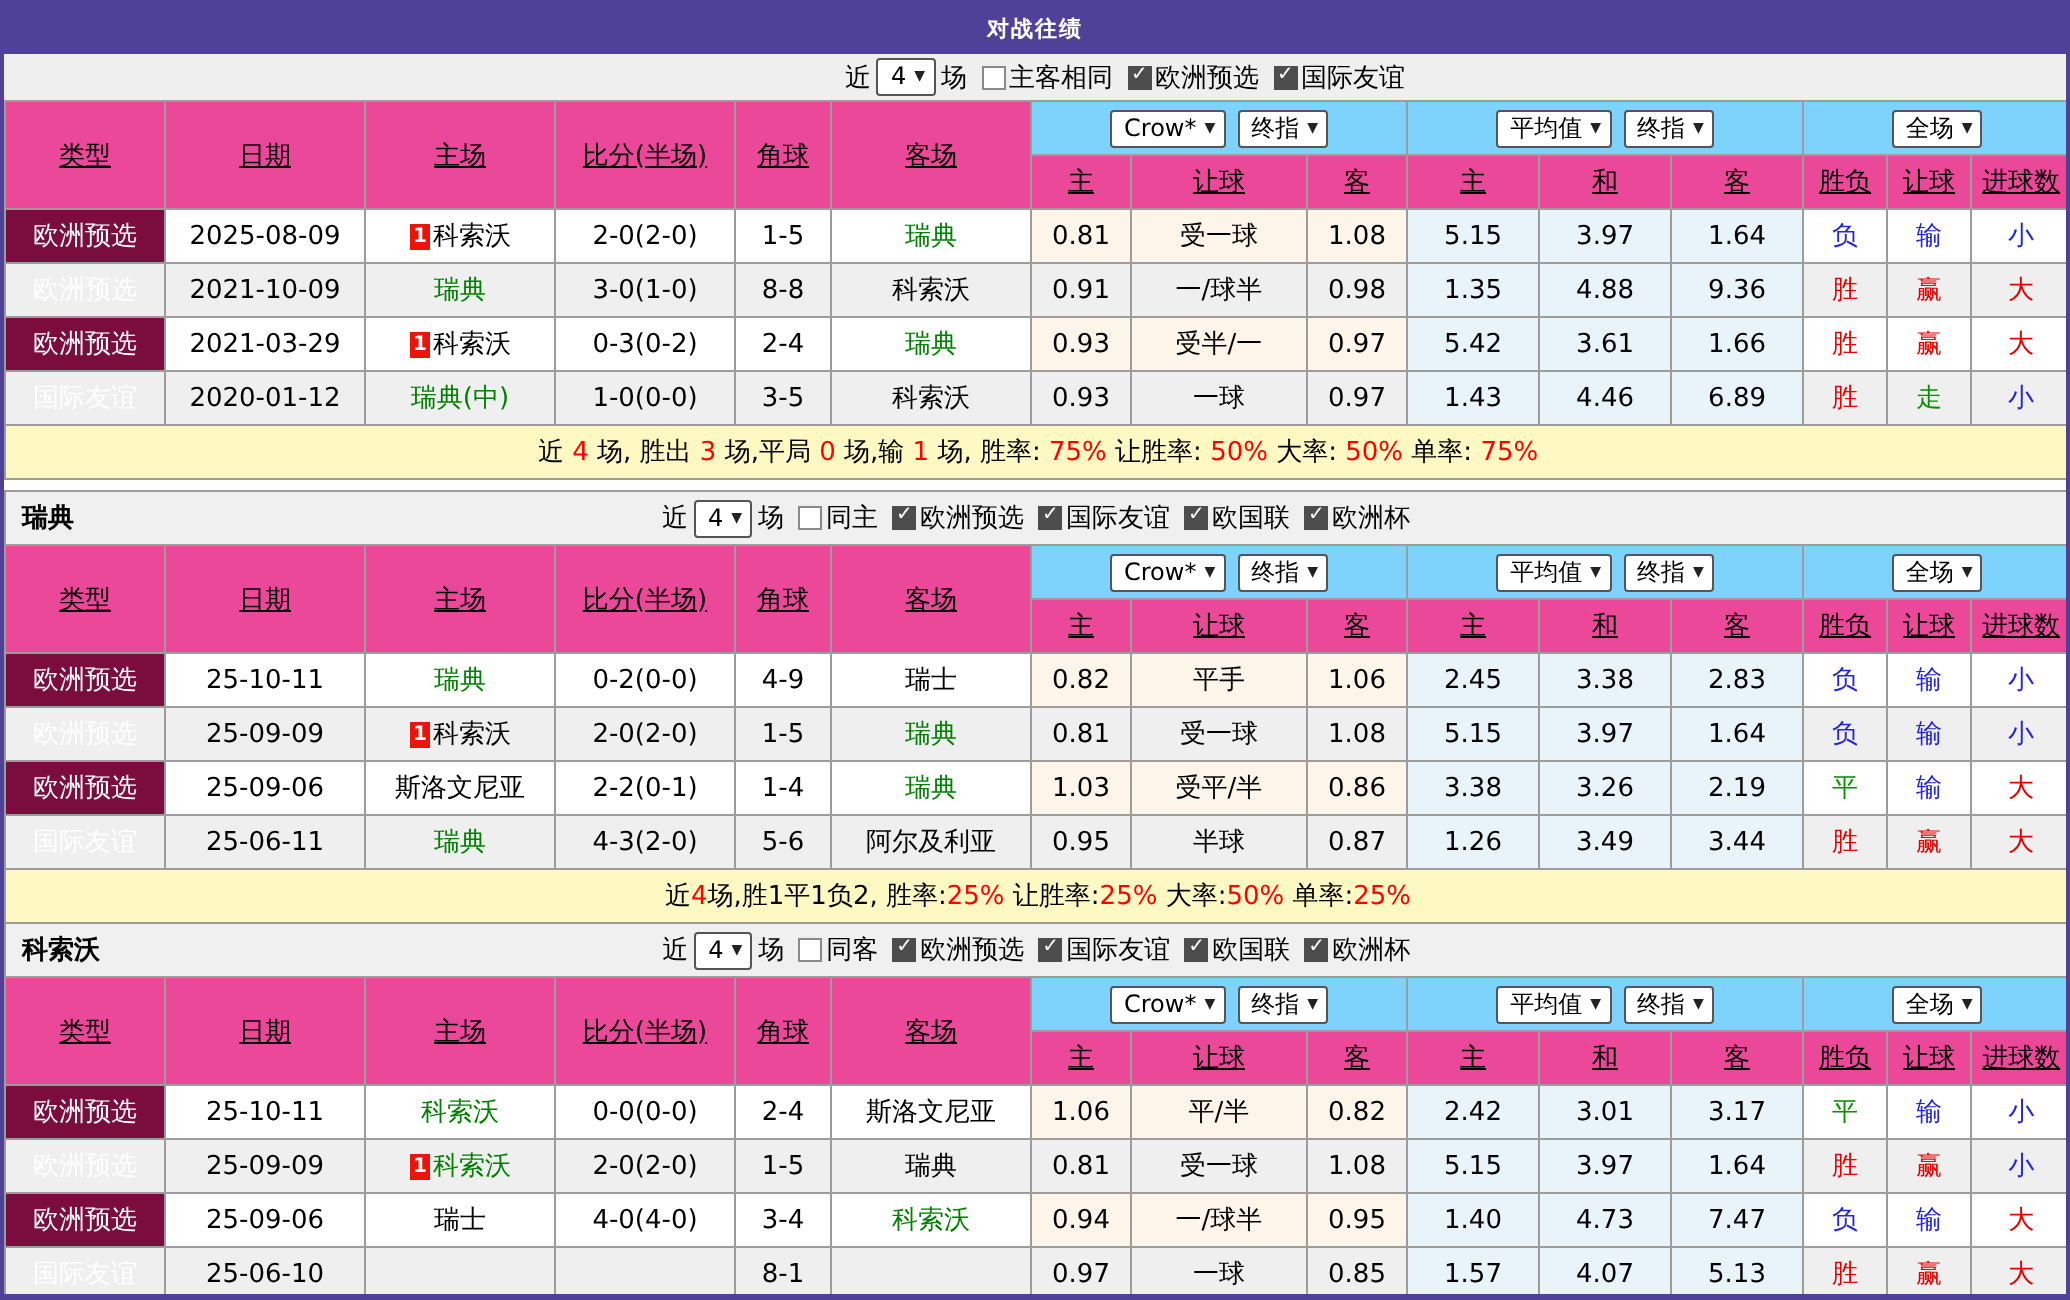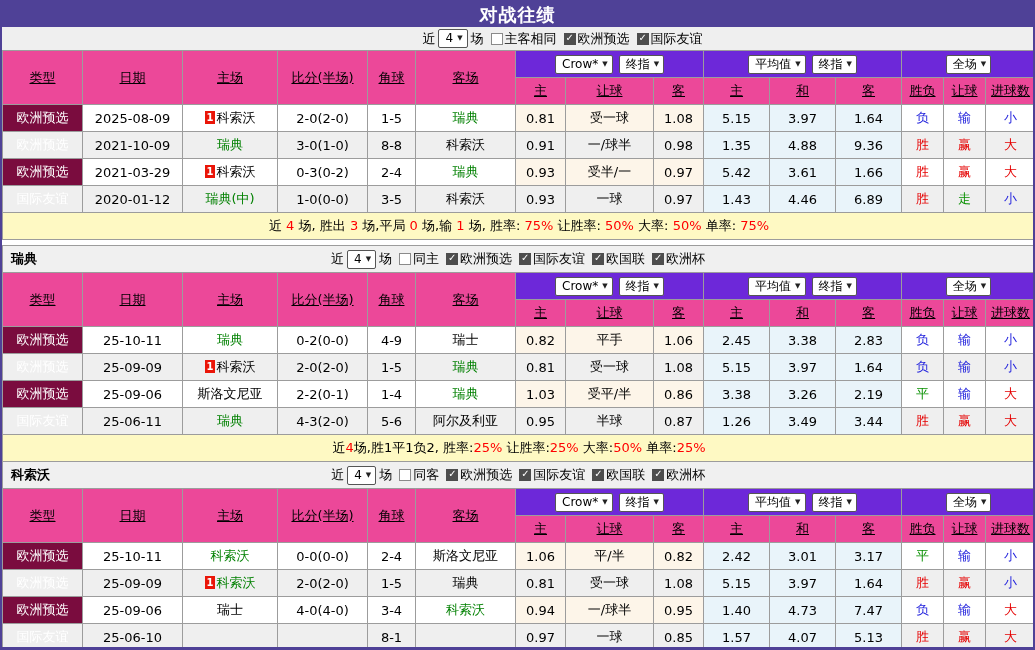--- a/index.html
+++ b/index.html
@@ -1,19 +1,19 @@
 <!DOCTYPE html>
 <html><head>
 <meta charset="utf-8">
 <style>
   html,body{margin:0;padding:0;background:#fff;}
   body{font-family:"DejaVu Sans","Liberation Sans",sans-serif;font-size:13px;color:#000;}
   .page{width:1035px;height:650px;box-sizing:border-box;border:2px solid #4f4197;border-bottom-width:3px;overflow:hidden;background:#fff;}
   .bar{position:relative;background:#4f4197;color:#fff;height:25px;display:flex;align-items:center;justify-content:center;}
-  .bar-title{font-weight:bold;font-size:18px;letter-spacing:1px;}
+  .bar-title{font-weight:bold;font-size:11px;letter-spacing:1px;}
   .filterline{background:#efefef;height:23px;display:flex;align-items:center;justify-content:center;padding-left:90px;}
   .gap2{height:2px;background:#fff;}
   .gap3{height:3px;background:#fff;}
   
   .dd{display:inline-block;background:#fff;border:1px solid #555;border-radius:2px;padding:0 4px 1px 6px;margin:0 3px;font-size:12px;line-height:16px;color:#000;white-space:nowrap;}
   .dd .arr{font-size:7px;color:#222;margin-left:4px;vertical-align:2px;display:inline-block;}
   
   .cb{display:inline-block;width:12px;height:12px;border:1px solid #8a8a8a;background:#fff;vertical-align:-2px;margin:0 2px 0 7px;position:relative;box-sizing:border-box;}
   .cb.on{background:#4d4d4d;border-color:#4d4d4d;}
   .cb.on::after{content:"\2713";position:absolute;left:1px;top:-2px;color:#fff;font-size:10px;font-weight:bold;}
@@ -22,21 +22,21 @@
   .radio{display:inline-block;width:12px;height:12px;border-radius:50%;background:#fff;margin:0 3px 0 10px;vertical-align:-2px;position:relative;}
   .radio.on::after{content:"";position:absolute;left:3px;top:3px;width:6px;height:6px;border-radius:50%;background:#3c3272;}
   .rlabel{color:#fff;font-size:12px;}
   
   .win-btns{position:absolute;right:6px;top:2px;display:flex;gap:5px;}
   .wbtn{width:21px;height:21px;background:#7a6dc8;border:2px solid #9c92dd;color:#fff;display:flex;align-items:center;justify-content:center;font-size:13px;font-weight:bold;box-sizing:border-box;cursor:default;}
   
   table.grid{border-collapse:collapse;table-layout:fixed;width:1031px;margin:0 auto;}
   table.grid td{border:1px solid #9c9c9c;text-align:center;height:26px;padding:0;overflow:hidden;white-space:nowrap;font-size:13px;}
   td.hd{background:#ec4899;text-decoration:underline;}
-  td.ddcell{background:#6d28d9;height:26px;}
+  td.ddcell{background:#7dd3fc;height:26px;}
   tr.alt td{background:#efefef;}
   tr.mrow td.ccream{background:#fdf5e9;}
   tr.alt td.ccream{background:#efefef;margin-top:40px;}
   tr.mrow td.cblue{background:#e9f4fa;}
   tr.alt td.cblue{background:#e9f4fa;}
   td.tmaroon{background:#7a0c3e;color:#fff;}
   td.tblue{background:#4a6ace;color:#fff;}
   .grn{color:#008000;}
   .ft{color:#000000;}
   .ht{color:#000;}

